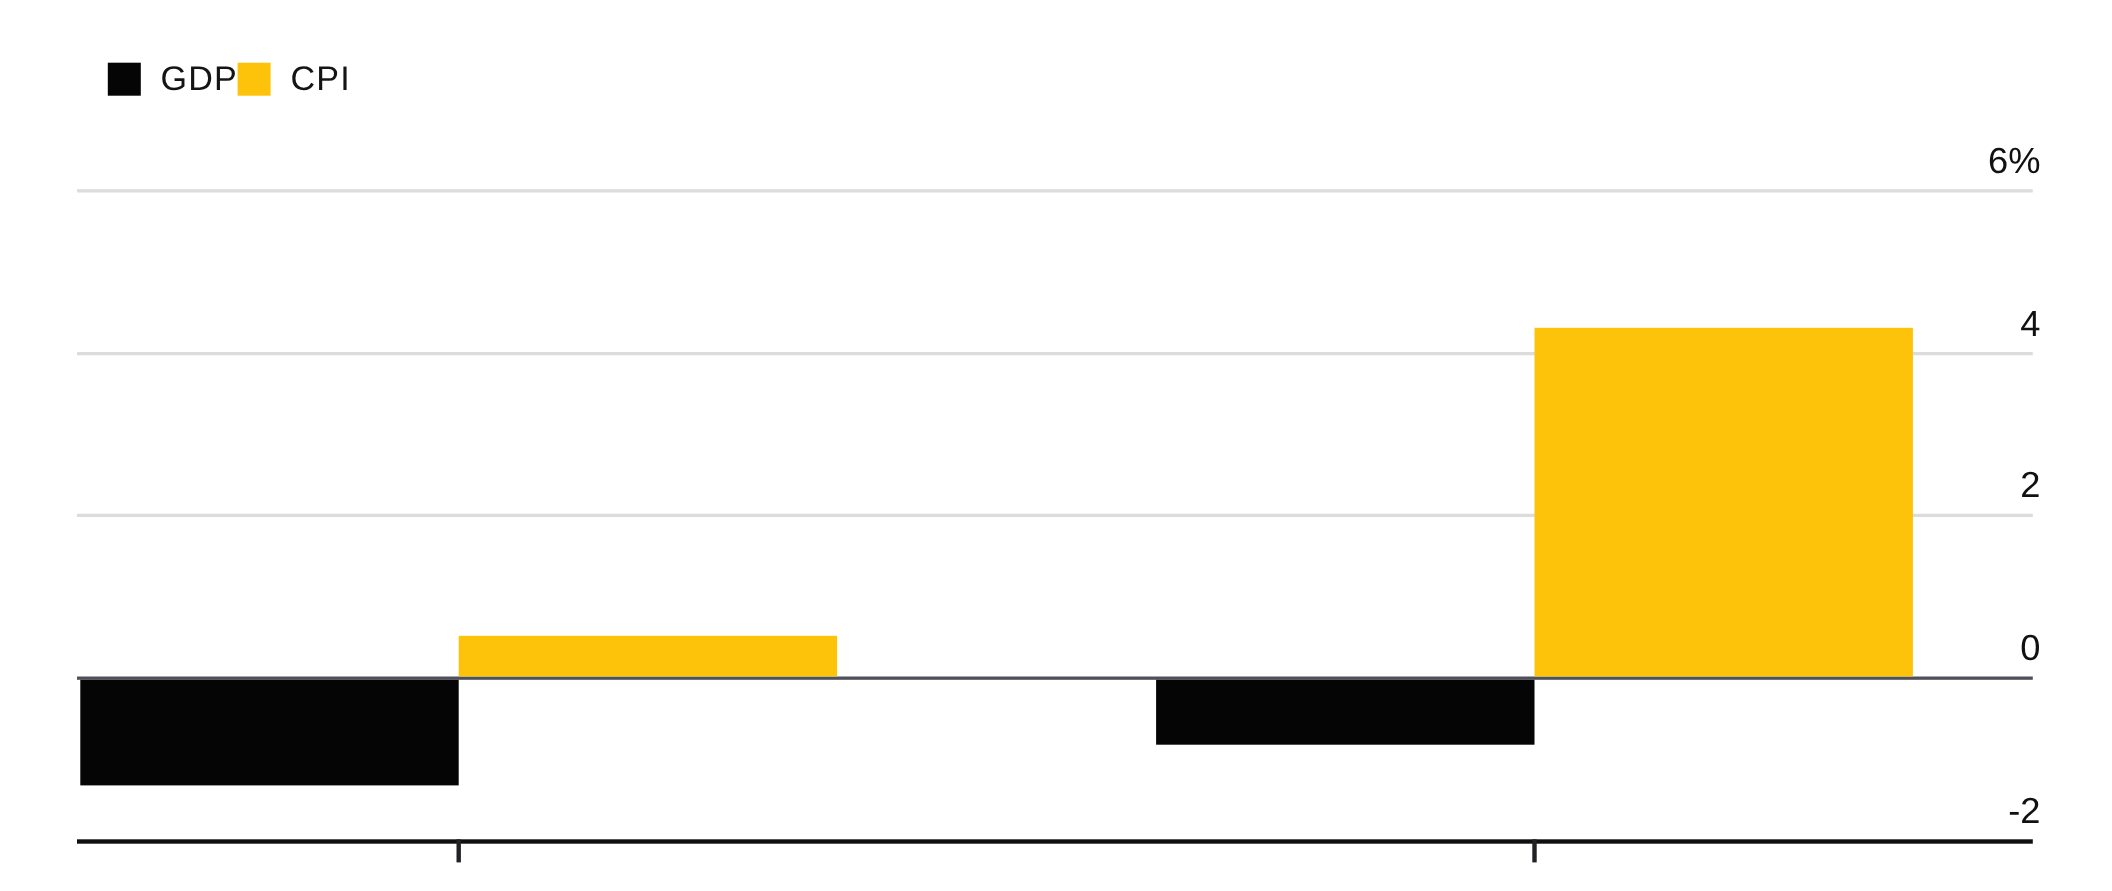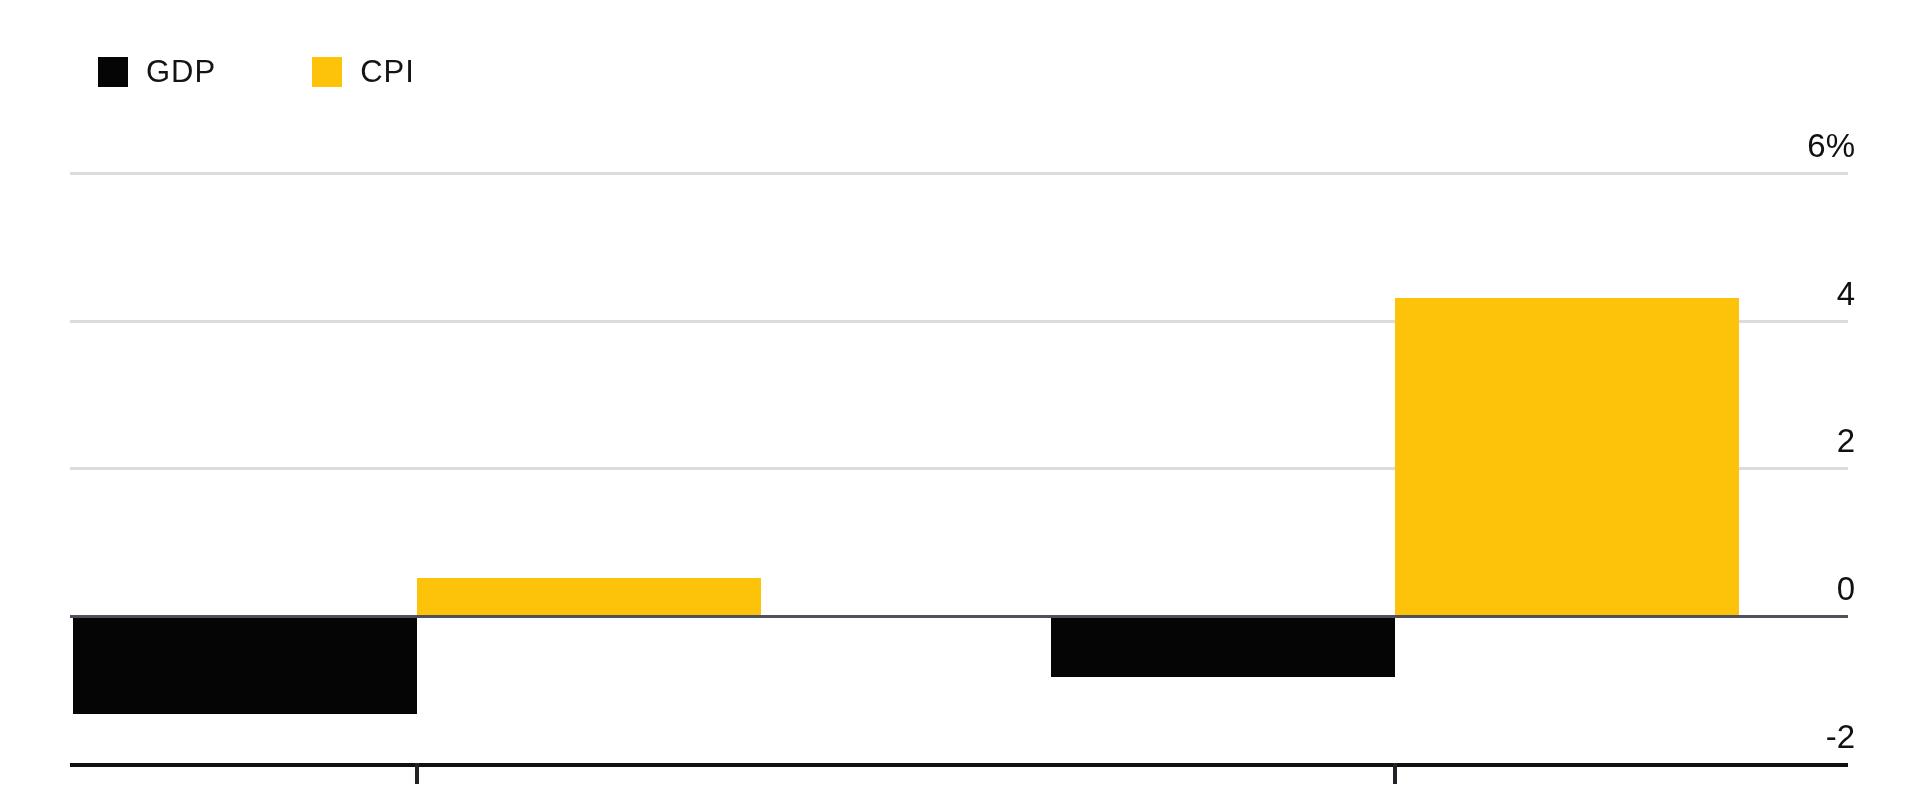--- a/index.html
+++ b/index.html
@@ -15,21 +15,20 @@
     background: #ffffff;
     overflow: hidden;
   }
   
   .legend {
     position: absolute;
     left: 82px;
     top: 57px;
     display: flex;
     align-items: center;
-    gap: 96px;
     padding-left: 16px;
   }
   .legend-item {
     display: flex;
     align-items: center;
     gap: 18px;
   }
   .swatch {
     width: 30px;
     height: 30px;

